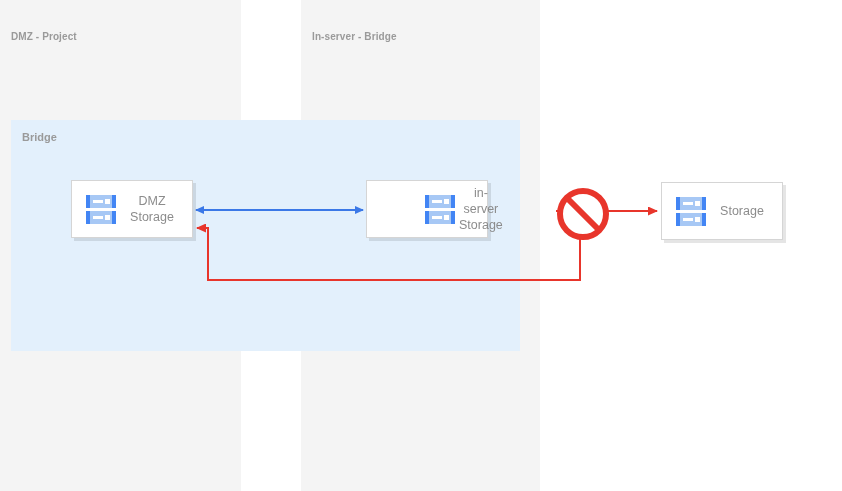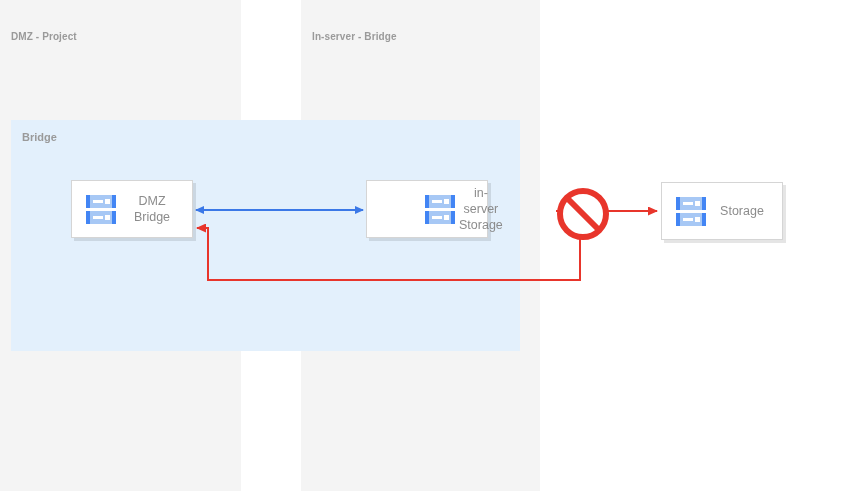--- a/index.html
+++ b/index.html
@@ -181,21 +181,21 @@
       <div class="srv-bar">
           <span class="srv-dash"></span>
           <span class="srv-led"></span>
         </div>
       <div class="srv-bar">
           <span class="srv-dash"></span>
           <span class="srv-led"></span>
         </div>
     </div>
     <div class="node-label">DMZ
-Bridge</div>
+Storage</div>
   </div>
 
   <div class="node" style="left:366px; top:180px; width:122px; height:58px;padding-left:44px;">
     <div class="node-icon">
       <div class="srv-bar">
           <span class="srv-dash"></span>
           <span class="srv-led"></span>
         </div>
       <div class="srv-bar">
           <span class="srv-dash"></span>

